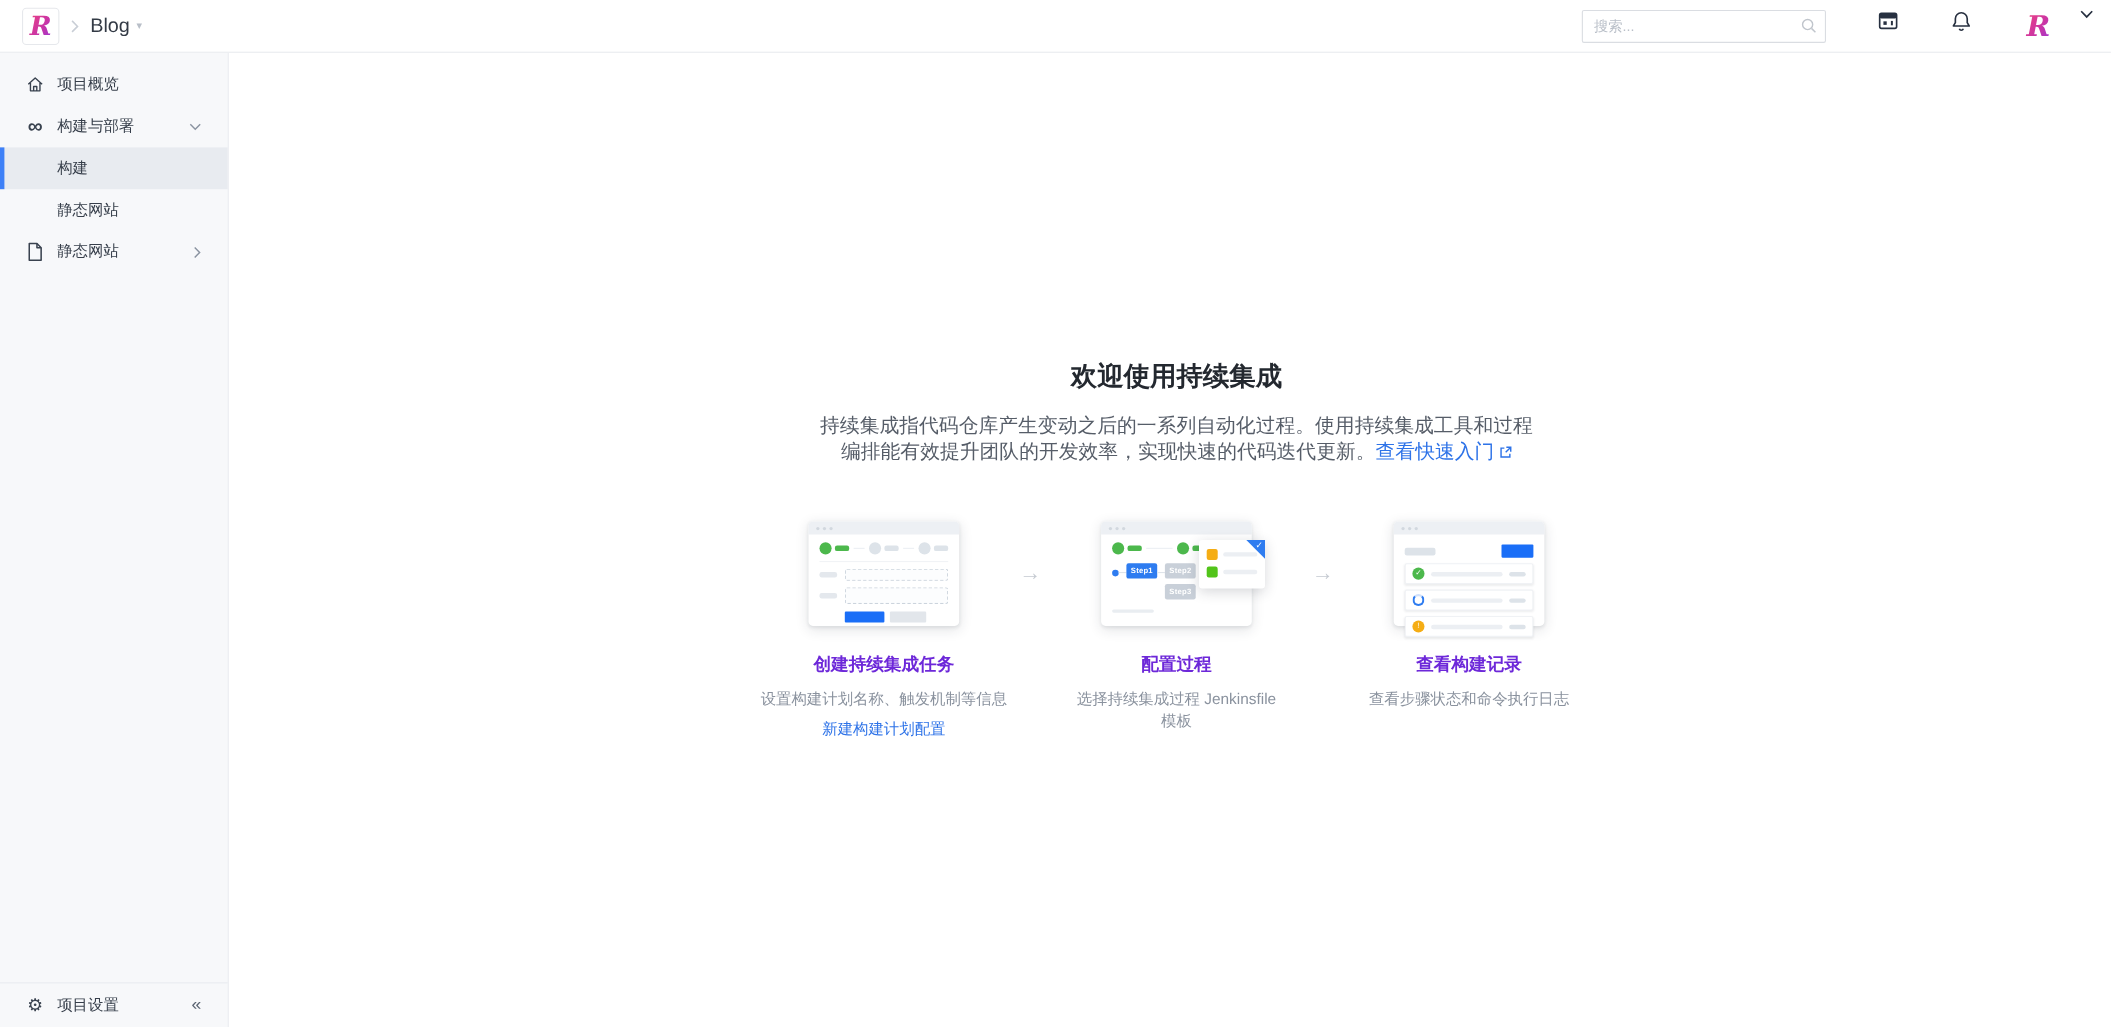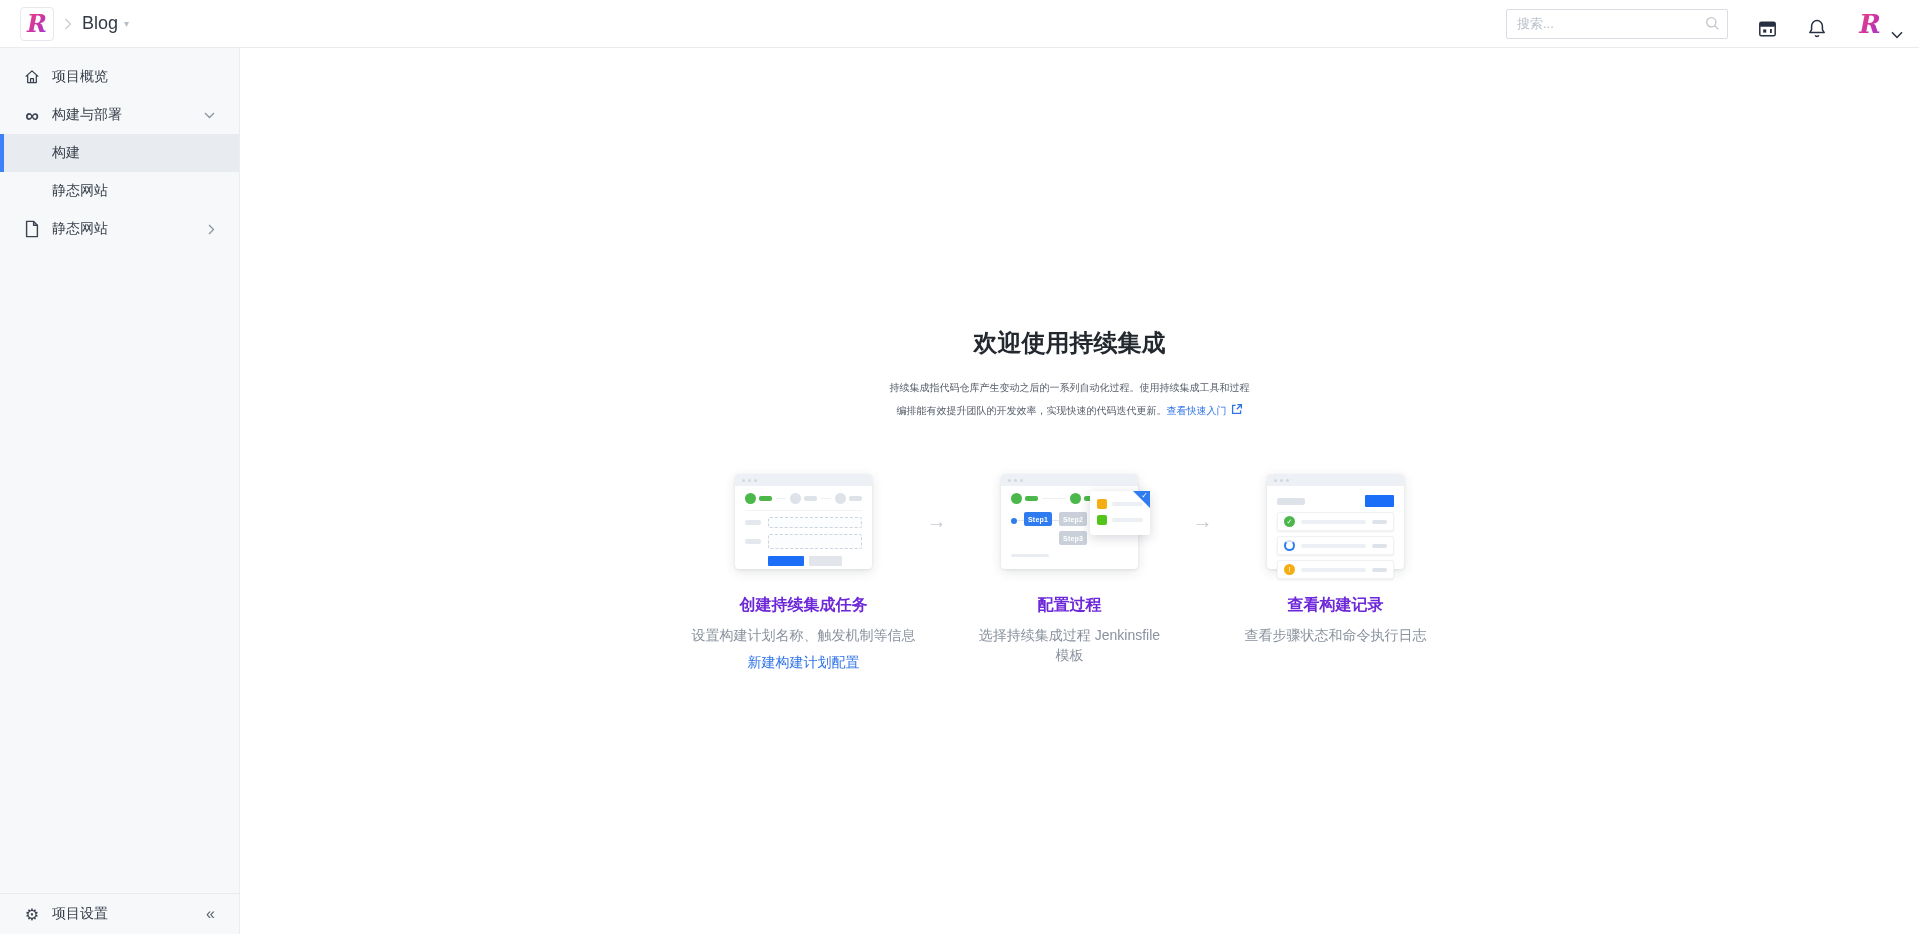--- a/index.html
+++ b/index.html
@@ -16,35 +16,35 @@
   }
   .logo-box {
     width:34px; height:34px; border:1px solid #e6e8ec; border-radius:4px;
     background:#fff; display:flex; align-items:center; justify-content:center; cursor:pointer;
   }
   .logo-text { font-family:"DejaVu Serif","Liberation Serif",serif; font-style:italic; font-weight:bold; }
   .crumb-sep { margin:0 10px; display:flex; color:#c9ced6; }
   .crumb { display:flex; align-items:center; cursor:pointer; }
   .crumb-name { font-size:18px; color:#333a45; }
   .caret { font-size:10px; color:#b9bfc8; margin-left:6px; }
-  .header-right { margin-left:auto; display:flex; align-items:flex-end; }
+  .header-right { margin-left:auto; display:flex; align-items:flex-start;gap:17px; }
   .search { position:relative; width:222px; }
   .search input {
     width:222px; height:30px; border:1px solid #dadde2; border-radius:2px;
     padding:0 30px 0 10px; font-size:13px; color:#333a45; outline:none; background:#fff;
     font-family:"Liberation Sans","DejaVu Sans",sans-serif;
   }
   .search input::placeholder { color:#b9bfc8; }
   .mag { position:absolute; right:8px; top:7px; color:#c0c5cc; }
   .hicon { margin-left:29px; color:#273040; display:flex; align-items:center; cursor:pointer; }
   .avatar { margin-left:29px; display:flex; align-items:center; cursor:pointer; }
   .hchev { margin-left:7px; color:#273040; display:flex; cursor:pointer; }
   
   .sidebar {
-    position:fixed; top:48px; left:0; bottom:0; width:240px; background:#f7f8fa;
+    position:fixed; top:48px; left:0; bottom:0; width:208px; background:#f7f8fa;
     border-right:1px solid #ecedf0; display:flex; flex-direction:column; z-index:10;
   }
   .nav-list { padding-top:10px; }
   .nav-item {
     height:38px; display:flex; align-items:center; padding:0 24px 0 22px;
     font-size:14px; color:#363e4a; cursor:pointer; position:relative;
   }
   .nav-item .nicon { width:20px; display:flex; justify-content:center; align-items:center; margin-right:10px; color:#39424f; }
   .nav-item.child { padding-left:52px; }
   .nav-item.selected { background:#e8ebf0; }
@@ -56,21 +56,21 @@
     margin-top:auto; height:41px; border-top:1px solid #e9ebef;
     display:flex; align-items:center; padding:0 24px 0 22px; font-size:14px; color:#363e4a;
   }
   .footer-item { display:flex; align-items:center; cursor:pointer; }
   .gear-glyph { width:20px; text-align:center; font-size:16px; margin-right:10px; color:#39424f; }
   .collapse { margin-left:auto; color:#5b6472; font-size:16px; cursor:pointer; line-height:1; }
   
   .main { position:fixed; left:220px; top:48px; right:0; bottom:0; background:#fff; }
   .welcome { text-align:center; padding-top:278px; }
   .welcome h1 { margin:0 0 16px; font-size:24px; line-height:34px; font-weight:bold; color:#23282f; }
-  .intro { margin:0; font-size:10px; line-height:23px; color:#565d68; }
+  .intro { margin:0; font-size:18px; line-height:23px; color:#565d68; }
   .tlink { color:#2e73e8; text-decoration:none; cursor:pointer; }
   .ext { color:#2e73e8; margin-left:4px; display:inline-block; vertical-align:-1px; }
   .steps { display:flex; justify-content:center; align-items:flex-start; margin-top:52px; }
   .step { width:240px; display:flex; flex-direction:column; align-items:center; }
   .arrow-cell { width:26px; padding-top:37px; text-align:center; }
   .arrow-glyph { font-size:20px; color:#c5cad1; line-height:1; }
   .step h3 { margin:25px 0 9px; font-size:16px; font-weight:bold; color:#6d28d9; line-height:22px; }
   .step-desc { margin:0; font-size:14px; line-height:20px; color:#8a929e; }
   .desc-narrow { max-width:190px; }
   .step-link { margin-top:9px; font-size:14px; color:#2e73e8; text-decoration:none; cursor:pointer; }

